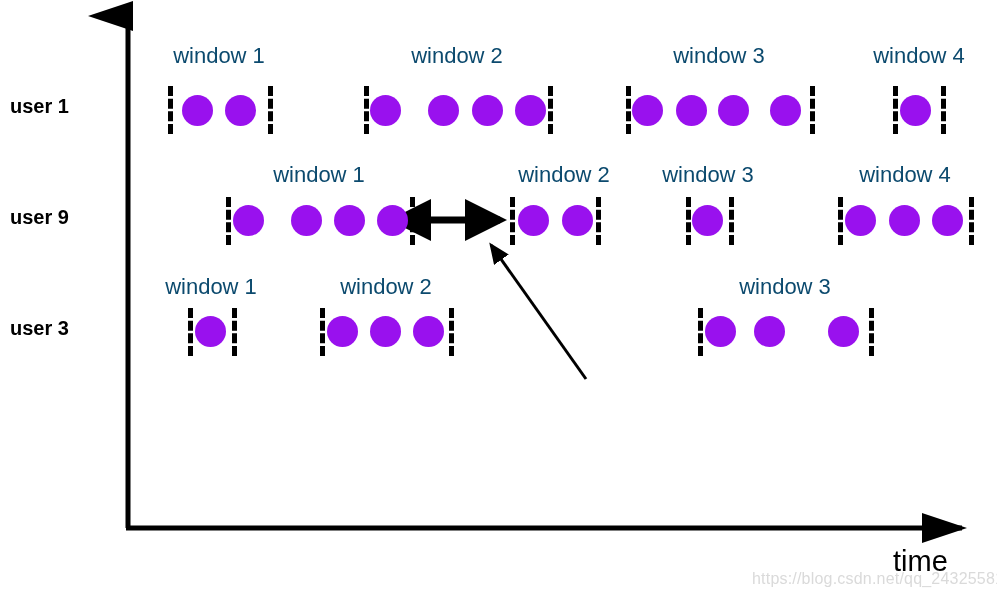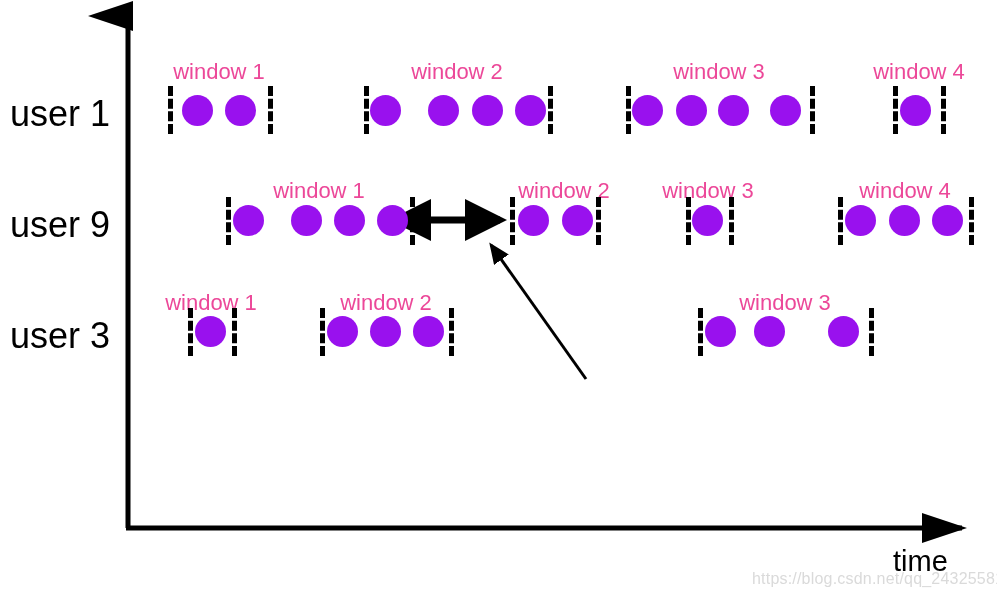--- a/index.html
+++ b/index.html
@@ -26,33 +26,33 @@
   }
   .axis-label {
     position: absolute;
     font-size: 29px;
     color: #000000;
     white-space: nowrap;
     font-family: "Liberation Sans", sans-serif;
   }
   .user-label {
     position: absolute;
-    font-size: 36px;
+    font-size: 20px;
     color: #000000;
     white-space: nowrap;
     line-height: 1;
+    font-weight: bold;
   }
   .window-label {
     position: absolute;
     font-size: 22px;
-    color: #ec4899;
+    color: #0c4a6e;
     white-space: nowrap;
     line-height: 1;
     text-align: center;
-    margin-top: 16px;
   }
   .dot {
     position: absolute;
     border-radius: 50%;
     background: #9911ee;
   }
   .bracket {
     position: absolute;
     width: 0;
     border-left: 5px dashed #000000;

